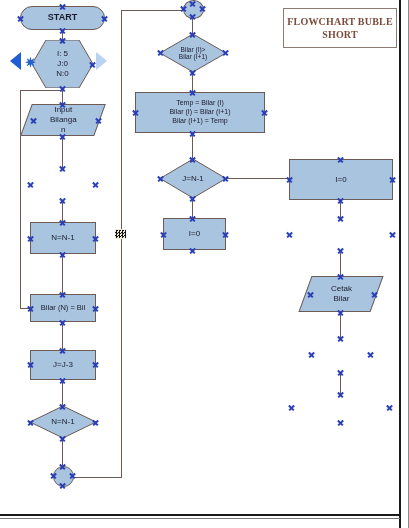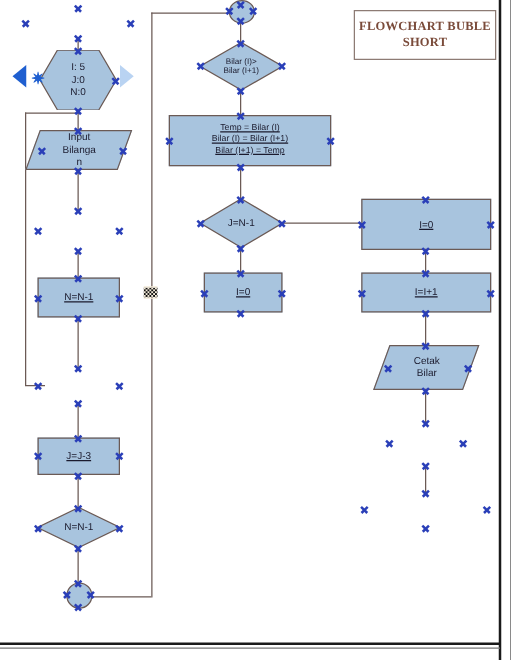--- a/index.html
+++ b/index.html
@@ -45,21 +45,20 @@
     line-height: 1.25;
     text-align: center;
     display: flex;
     align-items: center;
     justify-content: center;
     white-space: pre-line;
   }
   .proc {
     background: #a8c4de;
     border: 1px solid #6b5a55;
-    text-decoration: underline;
   }
   .term {
     background: #a8c4de;
     border: 1px solid #6b5a55;
     border-radius: 999px;
     font-weight: bold;
     font-size: 9px;
   }
   .para {
     background: #a8c4de;
@@ -183,20 +182,21 @@
   <div class="conn conn-v" style="left:192px; top:133px; height:26px;"></div>
   <div class="conn conn-v" style="left:192px; top:198px; height:20px;"></div>
 
   <div class="conn conn-h" style="left:225px; top:178px; width:63px;"></div>
 
   <div class="conn conn-v" style="left:340px; top:200px; height:18px;"></div>
   <div class="conn conn-v" style="left:340px; top:250px; height:26px;"></div>
   <div class="conn conn-v" style="left:340px; top:312px; height:26px;"></div>
   <div class="conn conn-v" style="left:340px; top:372px; height:22px;"></div>
 
+  <div class="node term" style="left:20px; top:6px; width:85px; height:24px;">START</div>
   <div class="handle" style="left:59px; top:3px;"></div>
   <div class="handle" style="left:59px; top:27px;"></div>
   <div class="handle" style="left:17px; top:15px;"></div>
   <div class="handle" style="left:101px; top:15px;"></div>
 
   <div class="hex-wrap" style="left:32px; top:40px; width:61px; height:48px;">
     <svg width="61" height="48" viewBox="0 0 61 48">
       <polygon points="14,0 47,0 61,24 47,48 14,48 0,24" fill="#a8c4de" stroke="#6b5a55" stroke-width="1"></polygon>
     </svg>
     <div class="hex-label">
@@ -226,20 +226,21 @@
   <div class="handle" style="left:59px; top:197px;"></div>
   <div class="handle" style="left:27px; top:181px;"></div>
   <div class="handle" style="left:92px; top:181px;"></div>
 
   <div class="node proc" style="left:30px; top:222px; width:66px; height:32px;">N=N-1</div>
   <div class="handle" style="left:59px; top:219px;"></div>
   <div class="handle" style="left:59px; top:251px;"></div>
   <div class="handle" style="left:27px; top:235px;"></div>
   <div class="handle" style="left:92px; top:235px;"></div>
 
+  <div class="node proc" style="left:30px; top:294px; width:66px; height:28px; font-size:7.5px;">Bilar (N) = Bil</div>
   <div class="handle" style="left:59px; top:291px;"></div>
   <div class="handle" style="left:59px; top:319px;"></div>
   <div class="handle" style="left:27px; top:305px;"></div>
   <div class="handle" style="left:92px; top:305px;"></div>
 
   <div class="node proc" style="left:30px; top:350px; width:66px; height:30px;">J=J-3</div>
   <div class="handle" style="left:59px; top:347px;"></div>
   <div class="handle" style="left:59px; top:377px;"></div>
   <div class="handle" style="left:27px; top:361px;"></div>
   <div class="handle" style="left:92px; top:361px;"></div>
@@ -303,21 +304,20 @@
   <div class="handle" style="left:189px; top:247px;"></div>
   <div class="handle" style="left:160px; top:231px;"></div>
   <div class="handle" style="left:222px; top:231px;"></div>
 
   <div class="node proc" style="left:289px; top:159px; width:104px; height:41px;">I=0</div>
   <div class="handle" style="left:337px; top:156px;"></div>
   <div class="handle" style="left:337px; top:197px;"></div>
   <div class="handle" style="left:286px; top:176px;"></div>
   <div class="handle" style="left:389px; top:176px;"></div>
 
-  <div class="node proc" style="left:289px; top:218px; width:104px; height:32px;">I=I+1</div>
   <div class="handle" style="left:337px; top:215px;"></div>
   <div class="handle" style="left:337px; top:247px;"></div>
   <div class="handle" style="left:286px; top:231px;"></div>
   <div class="handle" style="left:389px; top:231px;"></div>
 
   <div class="node para" style="left:305px; top:276px; width:72px; height:36px;">
     <span>Cetak
 Bilar</span>
   </div>
   <div class="handle" style="left:337px; top:273px;"></div>

